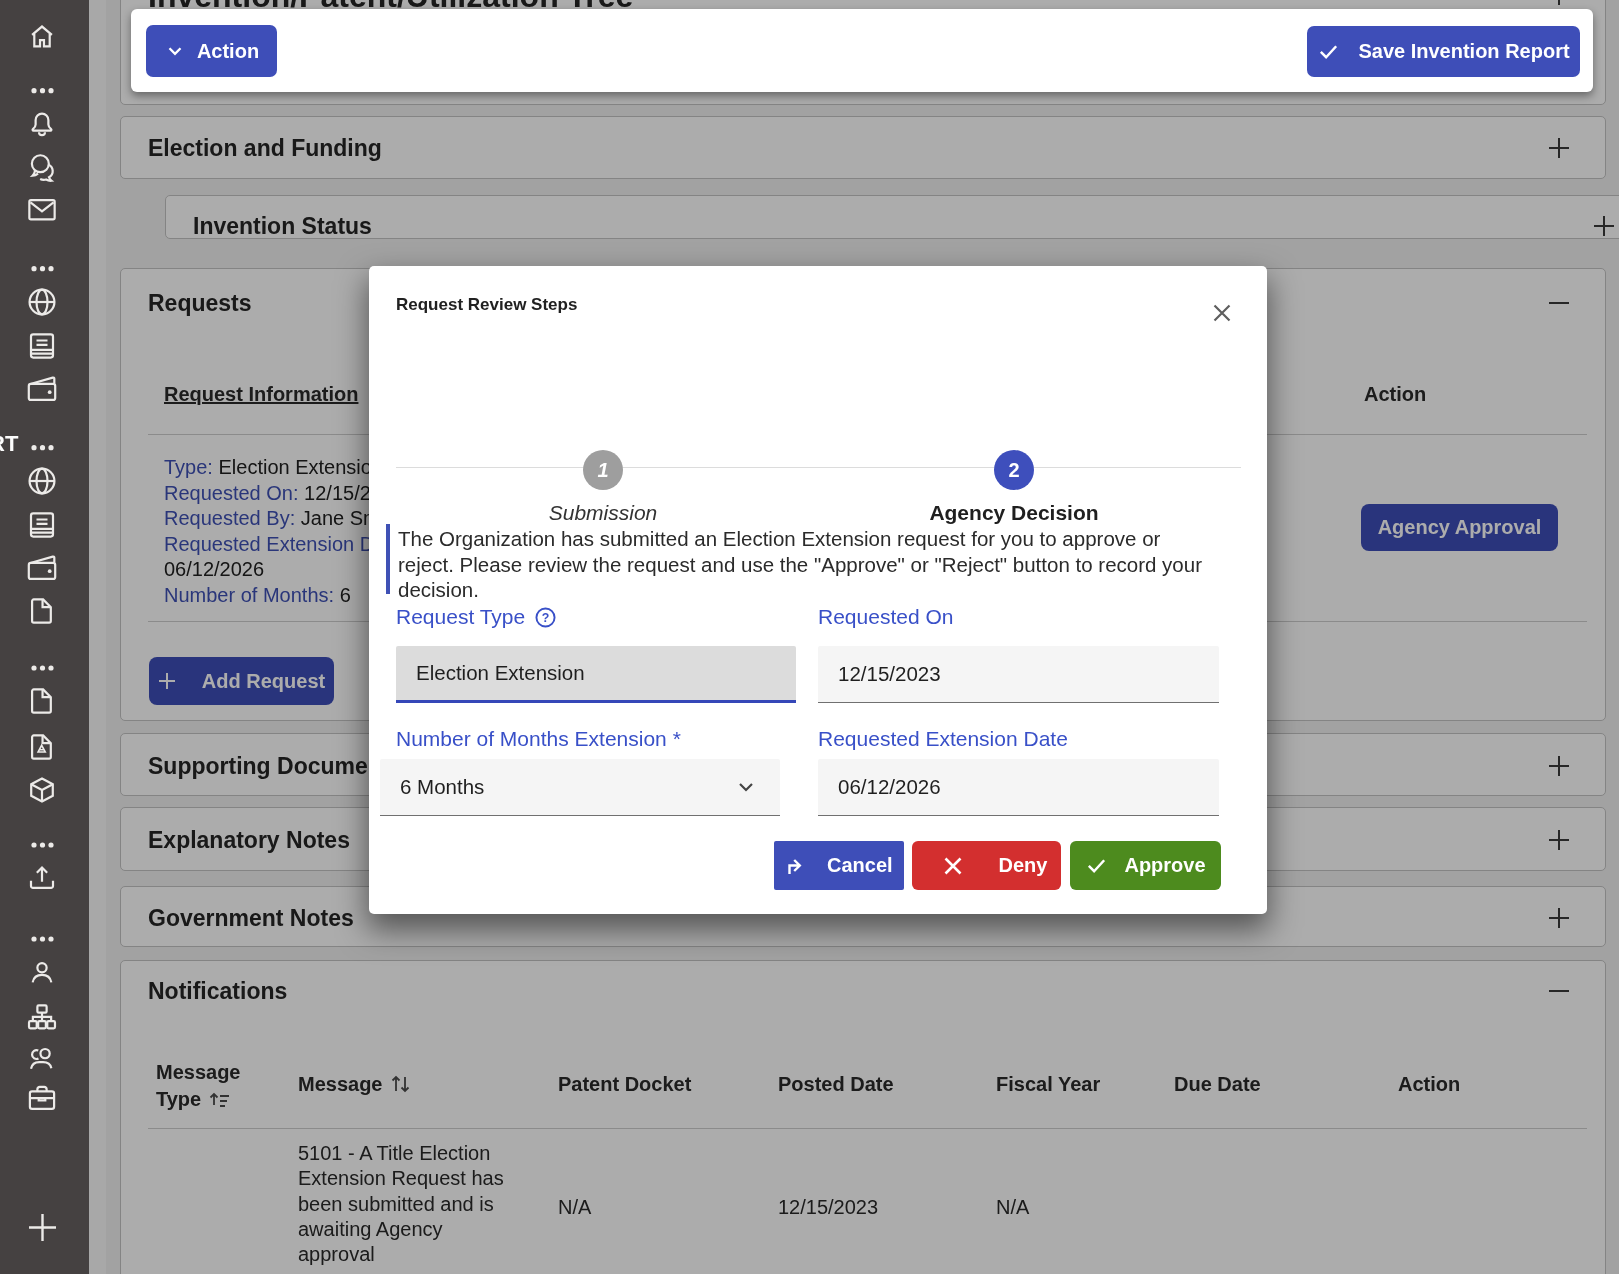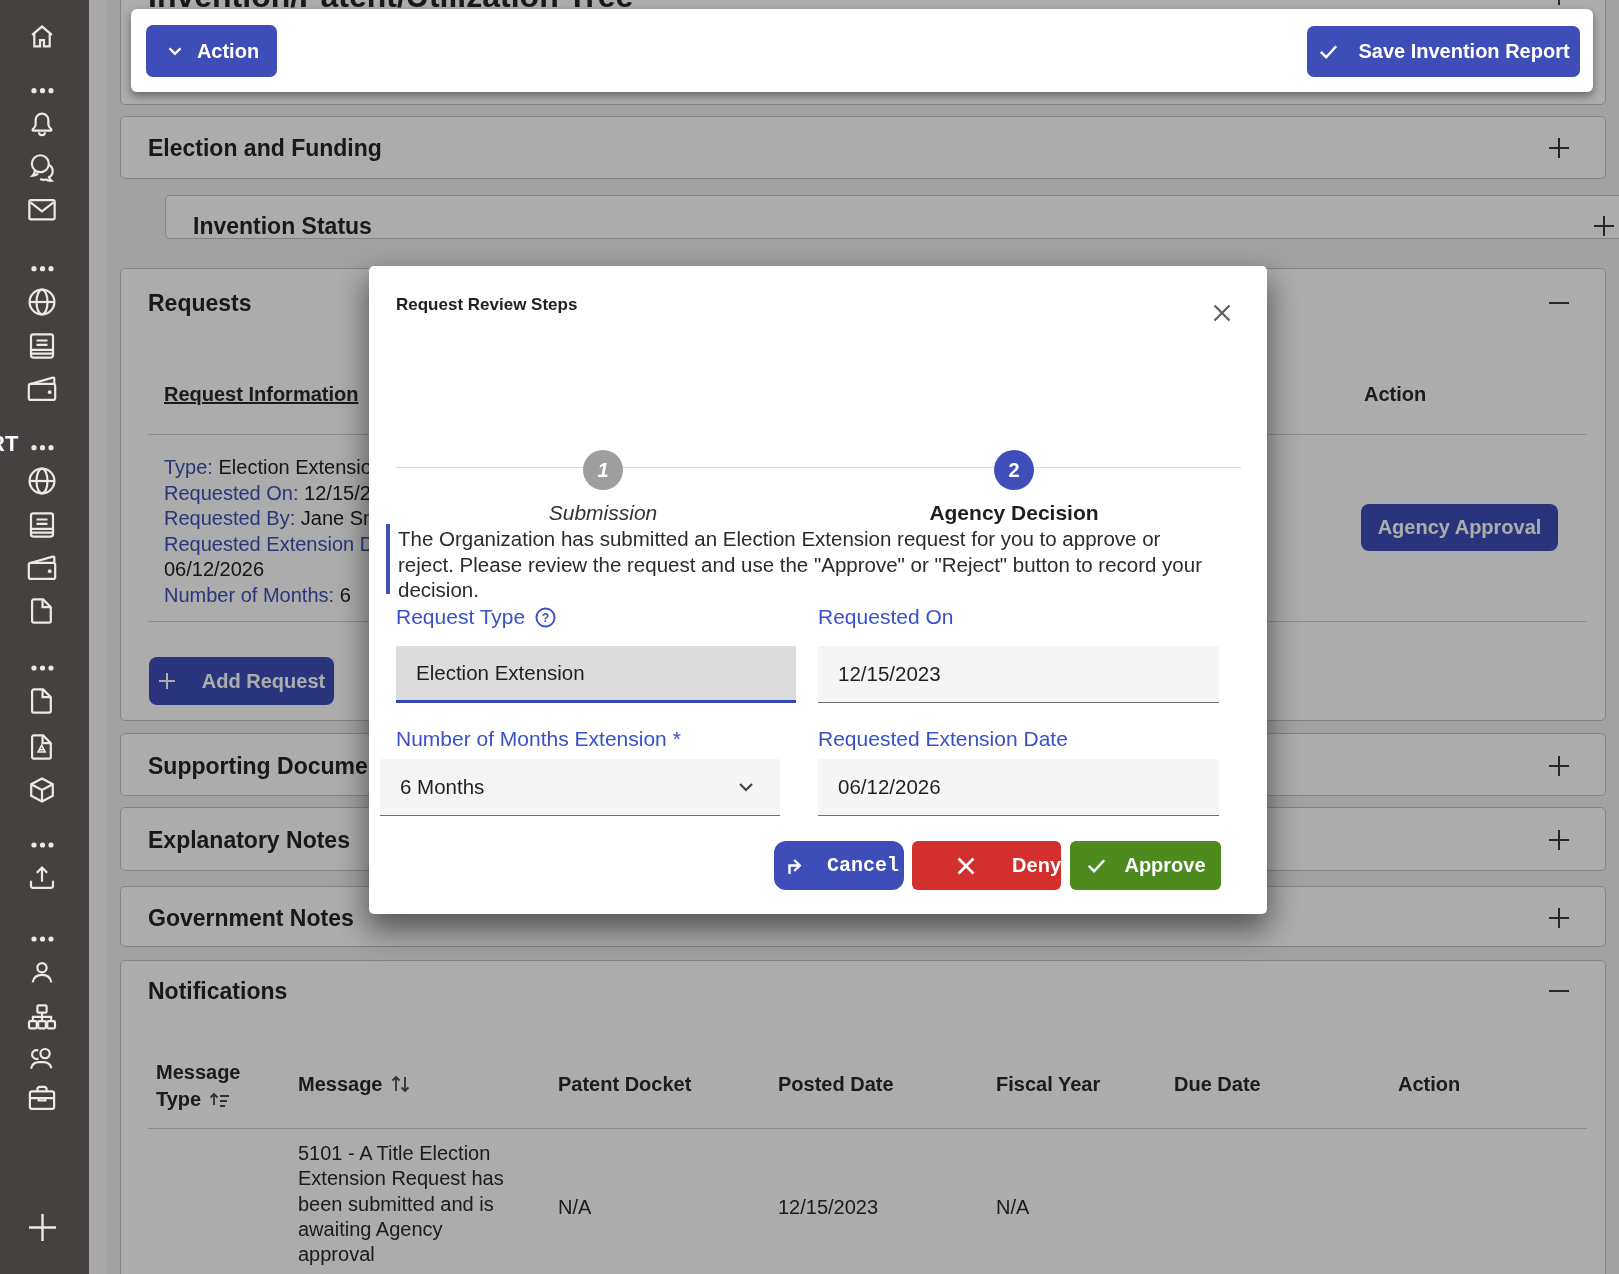--- a/index.html
+++ b/index.html
@@ -167,26 +167,26 @@
     <div class="abs" style="left:27px;top:461px;font-size:21px;color:#3950c8;">Number of Months Extension *</div>
     <div class="abs" style="left:449px;top:461px;font-size:21px;color:#3950c8;">Requested Extension Date</div>
 
     <div class="abs" style="left:11px;top:493px;width:400px;height:57px;background:#f5f5f5;border-bottom:1px solid #707070;font-size:20.5px;color:#1f1f1f;display:flex;align-items:center;padding-left:20px;border-radius:2px 2px 0 0;">6 Months
       <svg width="24" height="24" viewBox="0 0 24 24" style="position:absolute;right:22px;">
           <path d="M6 9l6 6 6-6" stroke="#444" stroke-width="2.2" fill="none"></path>
         </svg>
     </div>
     <div class="abs" style="left:449px;top:493px;width:401px;height:57px;background:#f5f5f5;border-bottom:1px solid #707070;font-size:20.5px;color:#1f1f1f;display:flex;align-items:center;padding-left:20px;border-radius:2px 2px 0 0;">06/12/2026</div>
 
-    <div class="btn" style="left:405px;top:575px;width:130px;height:49px;font-size:20px;border-radius:12px;justify-content:flex-start;padding-left:8px;font-family:Liberation Mono, monospace;">
+    <div class="btn" style="left:405px;top:575px;width:130px;height:49px;font-size:20px;border-radius:2px;justify-content:flex-start;padding-left:8px;">
       <svg width="26" height="26" viewBox="0 0 26 26" style="margin-right:19px;">
           <path d="M7.5 21V12.5h9.5M12.2 7l5.6 5.5-5.6 5.5" stroke="#fff" stroke-width="2.4" fill="none"></path>
         </svg>Cancel
     </div>
-    <div class="btn" style="left:543px;top:575px;width:149px;height:49px;font-size:20px;border-radius:6px;background:#d32f2f;justify-content:flex-end;padding-left:17px;">
+    <div class="btn" style="left:543px;top:575px;width:149px;height:49px;font-size:20px;border-radius:6px;background:#d32f2f;justify-content:center;padding-left:17px;">
       <svg width="20" height="20" viewBox="0 0 20 20" style="margin-right:36px;">
           <path d="M2.5 2.5l15 15M17.5 2.5l-15 15" stroke="#fff" stroke-width="2.6"></path>
         </svg>Deny
     </div>
     <div class="btn" style="left:701px;top:575px;width:151px;height:49px;font-size:20px;border-radius:6px;background:#4d8b1e;">
       <svg width="23" height="23" viewBox="0 0 24 24" style="margin-right:16px;">
           <path d="M4 12.5l5.5 5.5L20 6.5" stroke="#fff" stroke-width="2.6" fill="none"></path>
         </svg>Approve
     </div>
   </div>

